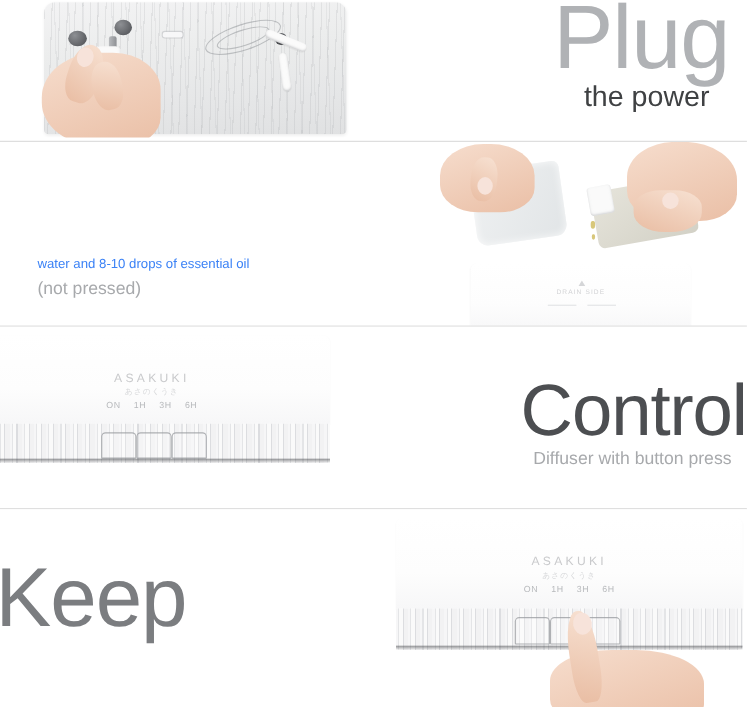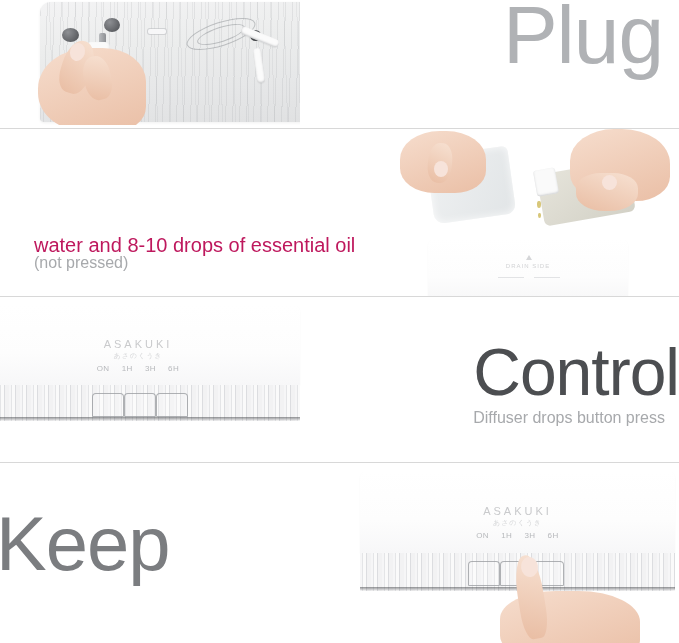--- a/index.html
+++ b/index.html
@@ -20,21 +20,21 @@
   }
   .subtext{
     position:absolute;
     font-family:"Liberation Sans",sans-serif;
     font-weight:400;
     line-height:1.35;
     white-space:nowrap;
   }
 
   
-  .photo{position:absolute;overflow:hidden;}
+  .photo{position:absolute;overflow:hidden;padding-left:36px;}
 
   
   .board{
     position:absolute;
     background:linear-gradient(175deg,#f3f3f4 0%,#eceded 35%,#e6e7e8 70%,#e0e1e2 100%);
     border-radius:10px 10px 4px 4px;
     box-shadow:0 1px 3px rgba(0,0,0,.06);
   }
   .grain{
     position:absolute;left:0;top:0;right:0;bottom:0;
@@ -161,20 +161,21 @@
       <div class="plugbody" style="left:86px;top:42px;width:24px;height:24px;"></div>
       <div class="cable" style="left:82px;top:58px;width:22px;height:11px;transform:rotate(26deg);"></div>
 
       <div class="hand skin-a" style="left:38px;top:48px;width:108px;height:84px;border-radius:48% 40% 30% 46%;"></div>
       <div class="hand skin-b" style="left:62px;top:40px;width:30px;height:54px;border-radius:48% 48% 40% 40%;transform:rotate(18deg);"></div>
       <div class="nail" style="left:70px;top:43px;width:15px;height:18px;transform:rotate(16deg);"></div>
       <div class="hand skin-b" style="left:84px;top:56px;width:27px;height:44px;border-radius:45% 45% 42% 42%;transform:rotate(-12deg);"></div>
     </div>
 
     <div class="bigword" style="right:16px;top:-6px;font-size:82px;color:#b0b2b5;">Plug</div>
+    <div class="subtext" style="right:34px;top:70px;font-size:26px;color:#3f4143;">the power</div>
   </div>
 
   <div class="divider" style="top:128px;"></div>
 
   <div class="panel" style="top:129px;height:167px;">
 
     <div class="photo" style="left:380px;top:0;width:299px;height:167px;">
 
       <div class="cup" style="left:50px;top:22px;width:82px;height:68px;transform:rotate(-8deg);"></div>
       <div class="hand skin-a" style="left:20px;top:2px;width:86px;height:62px;border-radius:46% 46% 36% 40%;"></div>
@@ -191,21 +192,21 @@
 
       <div class="diffuser" style="left:48px;top:110px;width:200px;height:62px;">
         <div class="diff-top" style="height:62px;"></div>
         <div class="drain-arrow" style="left:98px;top:16px;"></div>
         <div class="drain" style="top:24px;font-size:6px;">DRAIN SIDE</div>
         <div class="drain-line" style="left:70px;top:38px;width:26px;"></div>
         <div class="drain-line" style="left:106px;top:38px;width:26px;"></div>
       </div>
     </div>
 
-    <div class="subtext" style="left:34px;top:103px;font-size:20px;color:#be185d;">water and 8-10 drops of essential oil</div>
+    <div class="subtext" style="left:34px;top:103px;font-size:12px;color:#3b82f6;">water and 8-10 drops of essential oil</div>
     <div class="subtext" style="left:34px;top:123px;font-size:16px;color:#a7a9ac;">(not pressed)</div>
   </div>
 
   <div class="divider" style="top:296px;"></div>
 
   <div class="panel" style="top:297px;height:165px;">
 
     <div class="photo" style="left:0;top:0;width:320px;height:160px;">
       <div class="diffuser" style="left:-24px;top:8px;width:324px;height:116px;">
         <div class="diff-top" style="height:80px;"></div>
@@ -219,21 +220,21 @@
         </div>
         <div class="diff-wood" style="top:80px;height:36px;"></div>
         <div class="btn" style="left:116px;top:88px;width:30px;height:22px;"></div>
         <div class="btn" style="left:148px;top:88px;width:30px;height:22px;"></div>
         <div class="btn" style="left:180px;top:88px;width:30px;height:22px;"></div>
         <div class="diff-shadow" style="top:112px;"></div>
       </div>
     </div>
 
     <div class="bigword" style="right:0;top:42px;font-size:66px;color:#4c4e51;">Control</div>
-    <div class="subtext" style="right:14px;top:110px;font-size:16px;color:#a7a9ac;">Diffuser drops button press</div>
+    <div class="subtext" style="right:14px;top:110px;font-size:16px;color:#a7a9ac;">Diffuser with button press</div>
   </div>
 
   <div class="divider" style="top:462px;"></div>
 
   <div class="panel" style="top:463px;height:180px;">
 
     <div class="photo" style="left:350px;top:0;width:329px;height:180px;">
       <div class="diffuser" style="left:10px;top:8px;width:315px;height:120px;">
         <div class="diff-top" style="height:82px;"></div>
         <div class="brand" style="top:34px;font-size:11px;">ASAKUKI</div>

